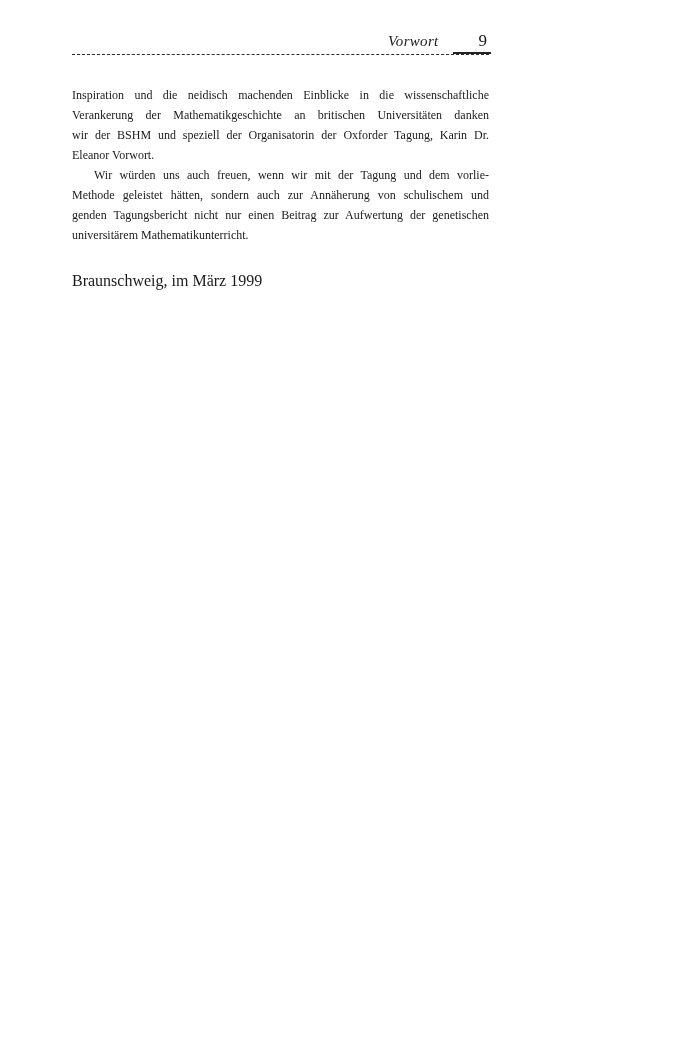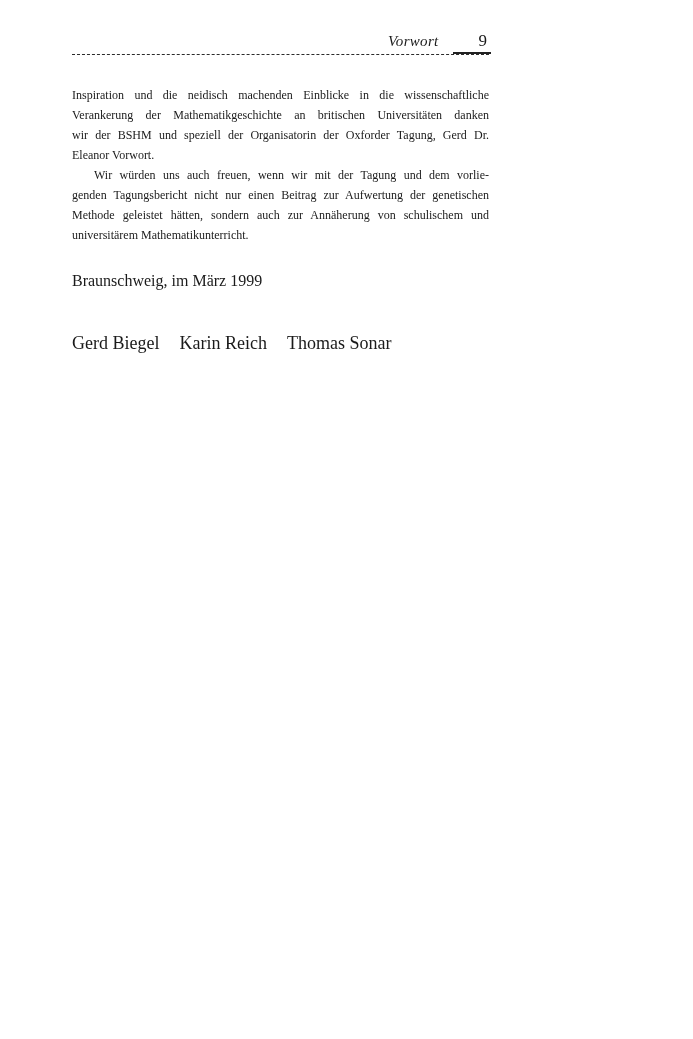--- a/index.html
+++ b/index.html
@@ -80,25 +80,24 @@
 <div class="page">
 
   <div class="header">
     <span class="running-title">Vorwort</span>
     <span class="page-number">9</span>
   </div>
 
   <div class="body-text">
       <div class="line">Inspiration und die neidisch machenden Einblicke in die wissenschaftliche</div>
       <div class="line">Verankerung der Mathematikgeschichte an britischen Universitäten danken</div>
-      <div class="line">wir der BSHM und speziell der Organisatorin der Oxforder Tagung, Gerd Dr.</div>
+      <div class="line">wir der BSHM und speziell der Organisatorin der Oxforder Tagung, Karin Dr.</div>
       <div class="line last">Eleanor Vorwort.</div>
       <div class="line indent">Wir würden uns auch freuen, wenn wir mit der Tagung und dem vorlie-</div>
+      <div class="line">Methode geleistet hätten, sondern auch zur Annäherung von schulischem und</div>
       <div class="line">genden Tagungsbericht nicht nur einen Beitrag zur Aufwertung der genetischen</div>
-      <div class="line">Methode geleistet hätten, sondern auch zur Annäherung von schulischem und</div>
       <div class="line last">universitärem Mathematikunterricht.</div>
     </div>
 
   <div class="dateline">Braunschweig, im März 1999</div>
 
-  <div class="signatures"><span class="signature">Gerd Biegel</span><span class="signature">Karin Reich</span><span class="signature">Thomas Sonar</span></div>
 
 </div>
 
 </body></html>

